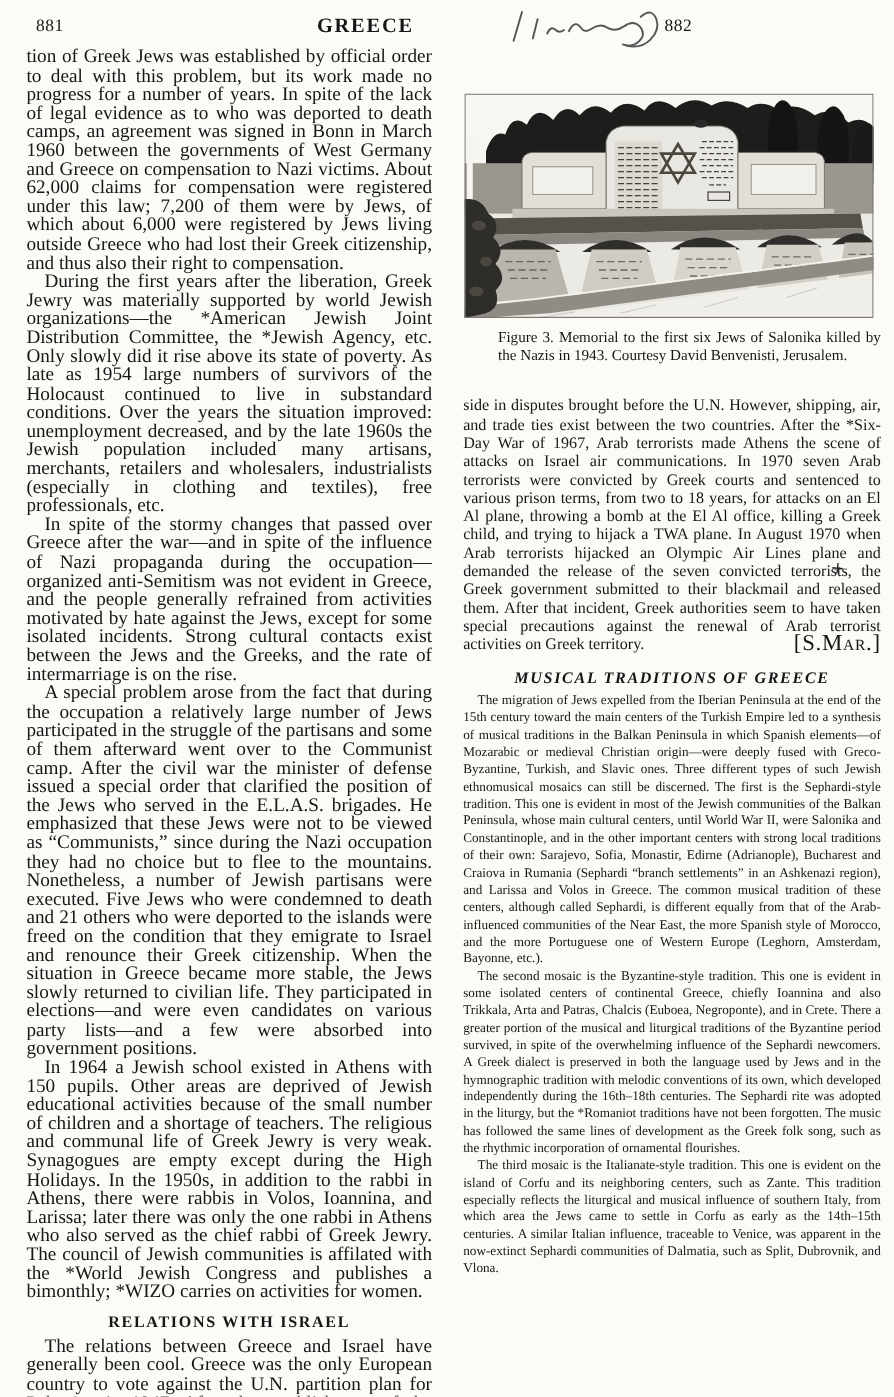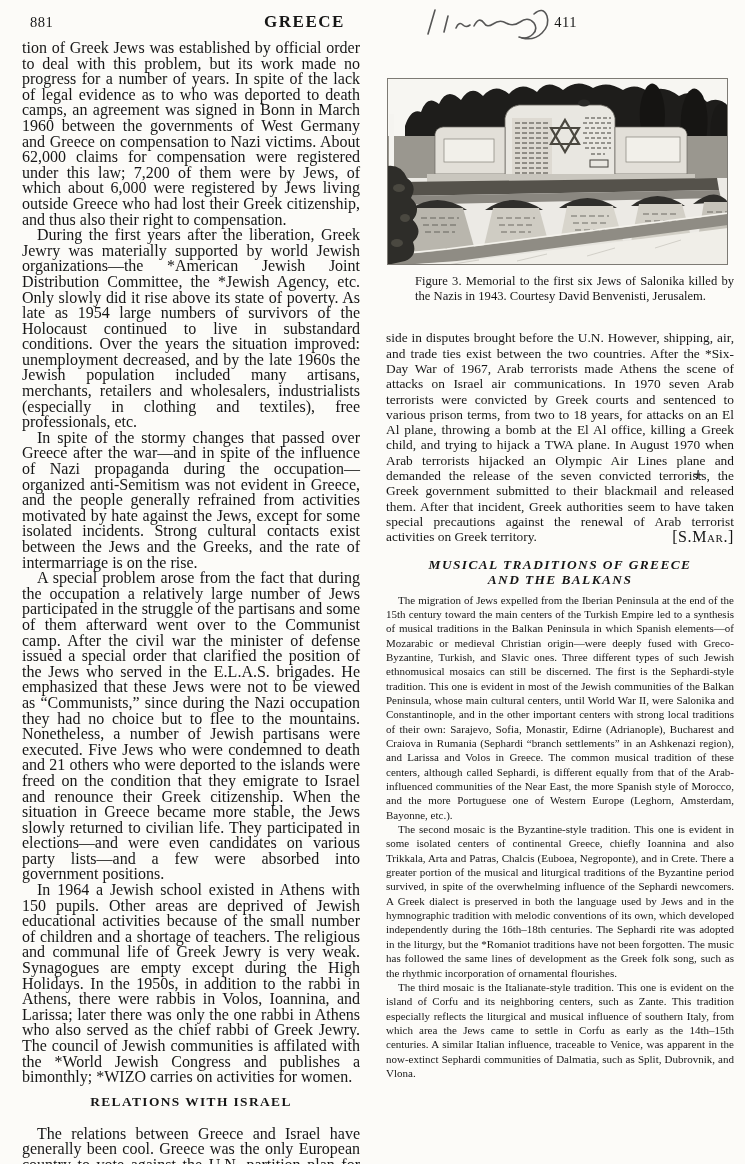--- a/index.html
+++ b/index.html
@@ -20,44 +20,44 @@
   
   .col { position:absolute; }
   .col-left { left:22px; top:40px; width:338px; }
   .col-right { left:386px; top:78px; width:348px; }
   p { margin:0; }
   .bodyL { font-size:16px; line-height:15.6px; text-align:justify; }
   .bodyR { font-size:13.4px; line-height:15.3px; text-align:justify; }
   .ind { text-indent:15px; }
   .small { font-size:11px; line-height:14.35px; text-align:justify; }
   .small.ind { text-indent:12px; }
-  .sechead { margin:9px 0 16px; text-align:center; font-size:13.4px;
+  .sechead { margin:9px 0 5px; text-align:center; font-size:13.4px;
              font-weight:bold; letter-spacing:1.4px; }
   .sechead.musical { margin:12px 0 5px; line-height:15.5px; }
   .hl { display:block;font-style:italic; }
   figure { margin:0 0 26px 0; }
   .photo { display:block; width:341px; height:187px; margin-left:1px;
            background:#eceae5; }
   .caption { font-size:12.6px; line-height:15.2px; margin-top:9px; text-align:justify;margin-left:29px; }
   .rel { position:relative; }
   .sig { position:absolute; right:0; bottom:0; font-variant:small-caps;
-         letter-spacing:0.6px; font-size:16px; }
+         letter-spacing:0.6px; font-size:19px; }
   .plus { position:absolute; left:692px; top:466px; font-size:14px; color:#222;
           transform:rotate(6deg); font-family:"DejaVu Sans",sans-serif; }
   .txtline { stroke:#45423c; stroke-width:1.1; }
 </style>
 </head>
 <body>
 
 <div class="page">
 
   <div class="header">
     <span class="pn left">881</span>
     <span class="title">GREECE</span>
-    <span class="pn right">411</span>
+    <span class="pn right">882</span>
     <svg class="scribble" width="150" height="40" viewBox="0 0 150 40">
       <g fill="none" stroke="#3a3a3a" stroke-width="1.6" stroke-linecap="round" opacity="0.85">
         <path d="M10,28 L17,4"></path>
         <path d="M26,26 L30,10"></path>
         <path d="M38,22 q3,-7 7,-3 q3,3 7,0"></path>
         <path d="M56,20 q5,-10 10,-3 q3,5 9,1 q7,-5 13,-1 q7,4 14,-1 q8,-6 14,1 q4,6 -1,11 q-6,6 -14,3"></path>
         <path d="M116,8 q9,-8 13,2 q3,9 -5,17 q-8,8 -20,5"></path>
       </g>
     </svg>
   </div>
@@ -174,21 +174,20 @@
         <ellipse cx="10" cy="165" rx="6" ry="4" fill="#4a4840"></ellipse>
         <rect x="0.5" y="0.5" width="340" height="186" fill="none" stroke="#7d7a74" stroke-width="1"></rect>
       </svg>
       <figcaption class="caption">Figure 3. Memorial to the first six Jews of Salonika killed by the Nazis in 1943. Courtesy David Benvenisti, Jerusalem.</figcaption>
     </figure>
 
     <p class="bodyR rel"><span>side in disputes brought before the U.N. However, shipping, air, and trade ties exist between the two countries. After the *Six-Day War of 1967, Arab terrorists made Athens the scene of attacks on Israel air communications. In 1970 seven Arab terrorists were convicted by Greek courts and sentenced to various prison terms, from two to 18 years, for attacks on an El Al plane, throwing a bomb at the El Al office, killing a Greek child, and trying to hijack a TWA plane. In August 1970 when Arab terrorists hijacked an Olympic Air Lines plane and demanded the release of the seven convicted terrorists, the Greek government submitted to their blackmail and released them. After that incident, Greek authorities seem to have taken special precautions against the renewal of Arab terrorist activities on Greek territory.</span><span class="sig">[S.Mar.]</span></p>
 
     <h3 class="sechead musical">
       <span class="hl">MUSICAL TRADITIONS OF GREECE</span>
-      <span class="hl">AND THE BALKANS</span>
     </h3>
     <p class="small ind">The migration of Jews expelled from the Iberian Peninsula at the end of the 15th century toward the main centers of the Turkish Empire led to a synthesis of musical traditions in the Balkan Peninsula in which Spanish elements—of Mozarabic or medieval Christian origin—were deeply fused with Greco-Byzantine, Turkish, and Slavic ones. Three different types of such Jewish ethnomusical mosaics can still be discerned. The first is the Sephardi-style tradition. This one is evident in most of the Jewish communities of the Balkan Peninsula, whose main cultural centers, until World War II, were Salonika and Constantinople, and in the other important centers with strong local traditions of their own: Sarajevo, Sofia, Monastir, Edirne (Adrianople), Bucharest and Craiova in Rumania (Sephardi “branch settlements” in an Ashkenazi region), and Larissa and Volos in Greece. The common musical tradition of these centers, although called Sephardi, is different equally from that of the Arab-influenced communities of the Near East, the more Spanish style of Morocco, and the more Portuguese one of Western Europe (Leghorn, Amsterdam, Bayonne, etc.).</p>
     <p class="small ind">The second mosaic is the Byzantine-style tradition. This one is evident in some isolated centers of continental Greece, chiefly Ioannina and also Trikkala, Arta and Patras, Chalcis (Euboea, Negroponte), and in Crete. There a greater portion of the musical and liturgical traditions of the Byzantine period survived, in spite of the overwhelming influence of the Sephardi newcomers. A Greek dialect is preserved in both the language used by Jews and in the hymnographic tradition with melodic conventions of its own, which developed independently during the 16th–18th centuries. The Sephardi rite was adopted in the liturgy, but the *Romaniot traditions have not been forgotten. The music has followed the same lines of development as the Greek folk song, such as the rhythmic incorporation of ornamental flourishes.</p>
     <p class="small ind">The third mosaic is the Italianate-style tradition. This one is evident on the island of Corfu and its neighboring centers, such as Zante. This tradition especially reflects the liturgical and musical influence of southern Italy, from which area the Jews came to settle in Corfu as early as the 14th–15th centuries. A similar Italian influence, traceable to Venice, was apparent in the now-extinct Sephardi communities of Dalmatia, such as Split, Dubrovnik, and Vlona.</p>
   </div>
 
   <span class="plus">+</span>
 
 </div>
 

